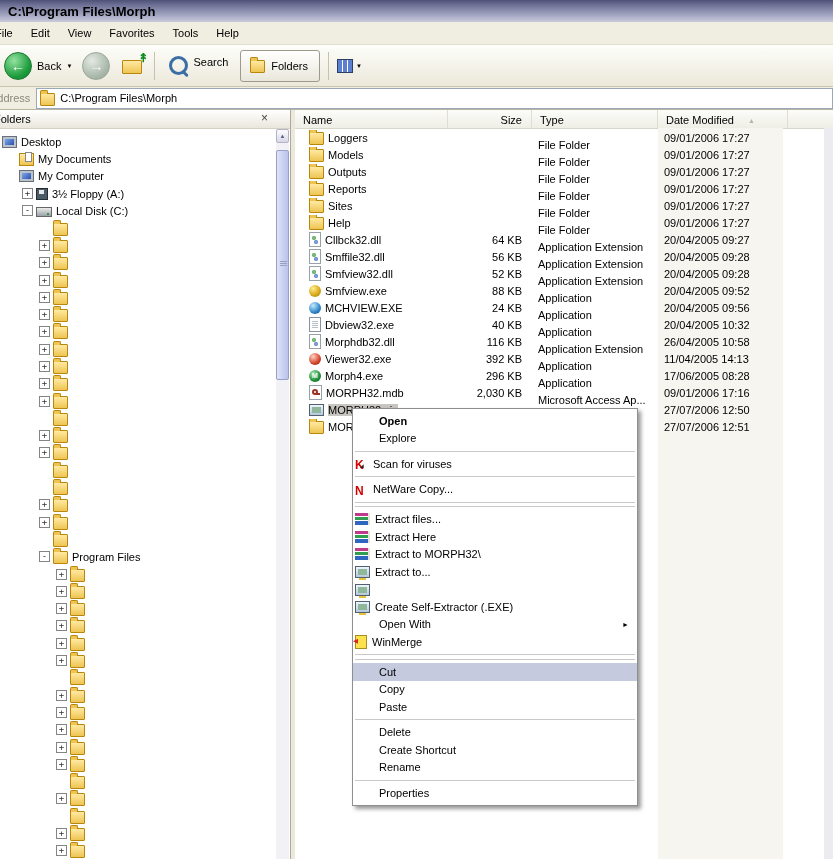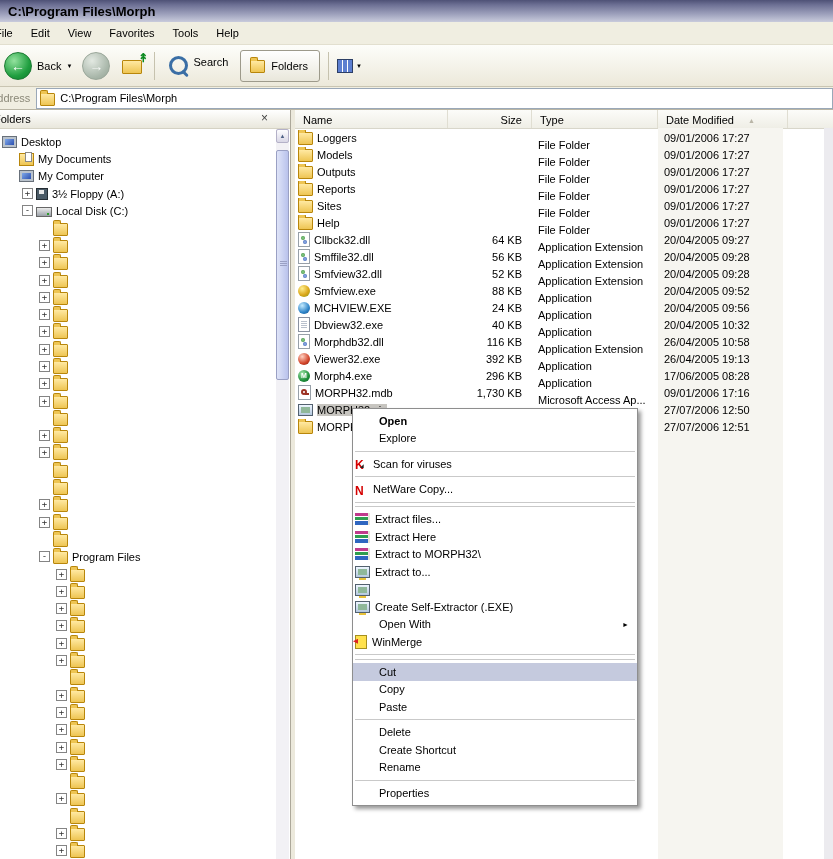--- a/index.html
+++ b/index.html
@@ -83,21 +83,21 @@
     display:flex;align-items:center;}
   .h0{width:153px;}.h1{width:84px;justify-content:flex-end;padding-right:9px;}
   .h2{width:126px;}.h3{width:130px;}
   .hfill{flex:1;border-right:none;}
   .sort-arrow{font-size:7px;color:#b9b5a7;margin-left:14px;}
   .date-tint{position:absolute;left:363px;top:18px;width:125px;bottom:0;background:#f6f5f0;}
   .right-strip{position:absolute;right:0;top:18px;width:9px;bottom:0;background:#ecebef;}
   .file-rows{position:relative;}
   .frow{height:17px;display:flex;align-items:center;}
   .cell{box-sizing:border-box;white-space:nowrap;overflow:hidden;}
-  .cn{width:153px;display:flex;align-items:center;padding-left:3px;}
+  .cn{width:153px;display:flex;align-items:center;padding-left:14px;}
   .cn .fi{margin-right:4px;}
   .cs{width:84px;text-align:right;padding-right:10px;}
   .ct{width:126px;padding-left:6px;margin-top:15px;}
   .cd{width:130px;padding-left:6px;}
   .fname.sel{background:#c7c5c0;}
 
   
   .context-menu{position:absolute;left:352px;top:408px;width:286px;background:#fff;
     border:1px solid #8e8e8e;box-shadow:3px 3px 4px rgba(0,0,0,.4);z-index:50;
     padding:3px 0;box-sizing:border-box;}
@@ -584,37 +584,37 @@
             <div class="cell ct">Application Extension</div>
             <div class="cell cd">26/04/2005 10:58</div>
           </div>
           <div class="frow">
             <div class="cell cn">
               <span class="fi i-globe-red"></span>
               <span class="fname">Viewer32.exe</span>
             </div>
             <div class="cell cs">392 KB</div>
             <div class="cell ct">Application</div>
-            <div class="cell cd">26/04/2005 19:13</div>
+            <div class="cell cd">11/04/2005 14:13</div>
           </div>
           <div class="frow">
             <div class="cell cn">
               <span class="fi i-globe-green"></span>
               <span class="fname">Morph4.exe</span>
             </div>
             <div class="cell cs">296 KB</div>
             <div class="cell ct">Application</div>
             <div class="cell cd">17/06/2005 08:28</div>
           </div>
           <div class="frow">
             <div class="cell cn">
               <span class="fi i-mdb"></span>
               <span class="fname">MORPH32.mdb</span>
             </div>
-            <div class="cell cs">1,730 KB</div>
+            <div class="cell cs">2,030 KB</div>
             <div class="cell ct">Microsoft Access Ap...</div>
             <div class="cell cd">09/01/2006 17:16</div>
           </div>
           <div class="frow">
             <div class="cell cn">
               <span class="fi i-zip"></span>
               <span class="fname sel">MORPH32.zip</span>
             </div>
             <div class="cell cs"></div>
             <div class="cell ct">WinZip File</div>

